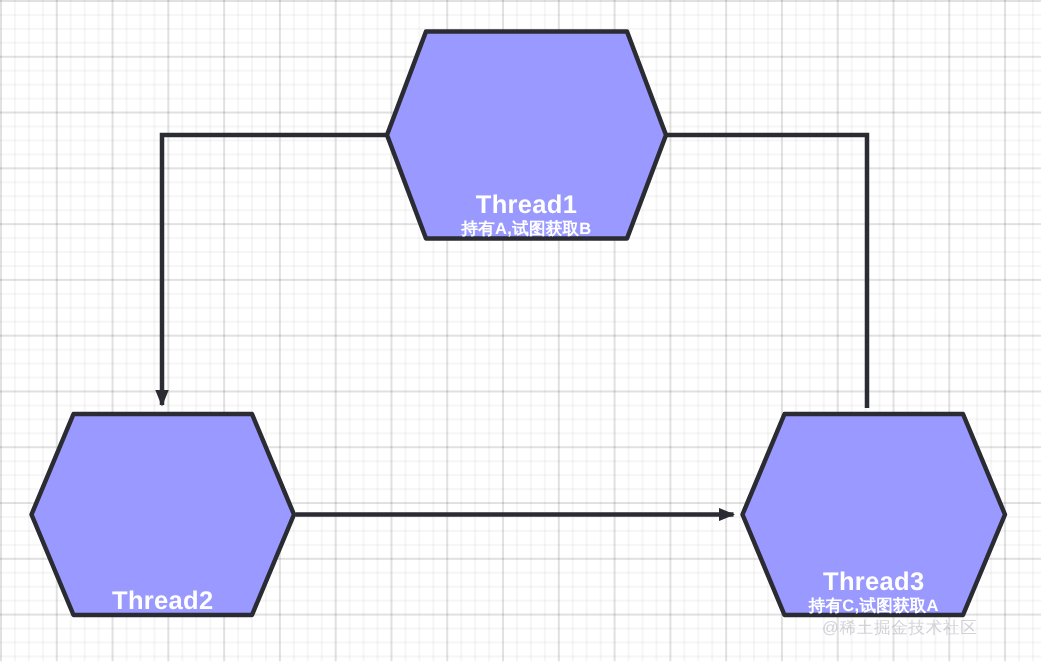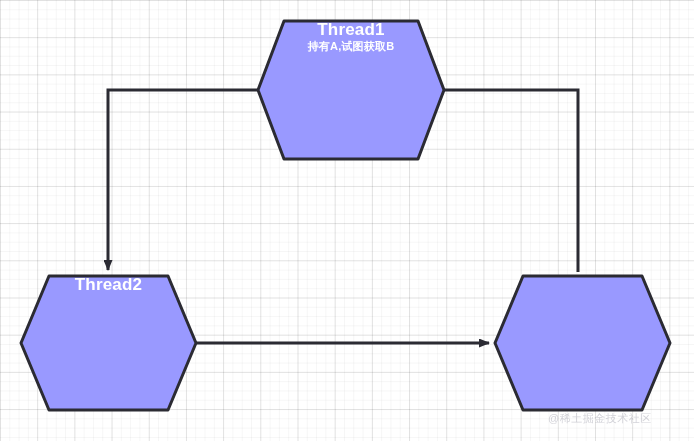--- a/index.html
+++ b/index.html
@@ -31,21 +31,21 @@
     left: 0;
     top: 0;
     width: 694px;
     height: 441px;
   }
   .node-label {
     position: absolute;
     display: flex;
     flex-direction: column;
     align-items: center;
-    justify-content: flex-start;
+    justify-content: flex-end;
     color: #ffffff;
     font-weight: bold;
     text-align: center;
     line-height: 1.18;
     pointer-events: none;
     white-space: nowrap;
   }
   .node-title {
     font-size: 17px;
     letter-spacing: 0.2px;
@@ -100,17 +100,19 @@
   <div class="node-label" style="left:256px; top:20px; width:190px; height:140px;">
     <span class="node-title">Thread1</span>
     <span class="node-sub">持有A,试图获取B</span>
   </div>
 
   <div class="node-label" style="left:20px; top:275px; width:177px; height:136px;">
     <span class="node-title">Thread2</span>
   </div>
 
   <div class="node-label" style="left:494px; top:275px; width:177px; height:136px;">
+    <span class="node-title">Thread3</span>
+    <span class="node-sub">持有C,试图获取A</span>
   </div>
 
   <div class="watermark watermark-brand">@稀土掘金技术社区</div>
 
 </div>
 
 </body></html>

